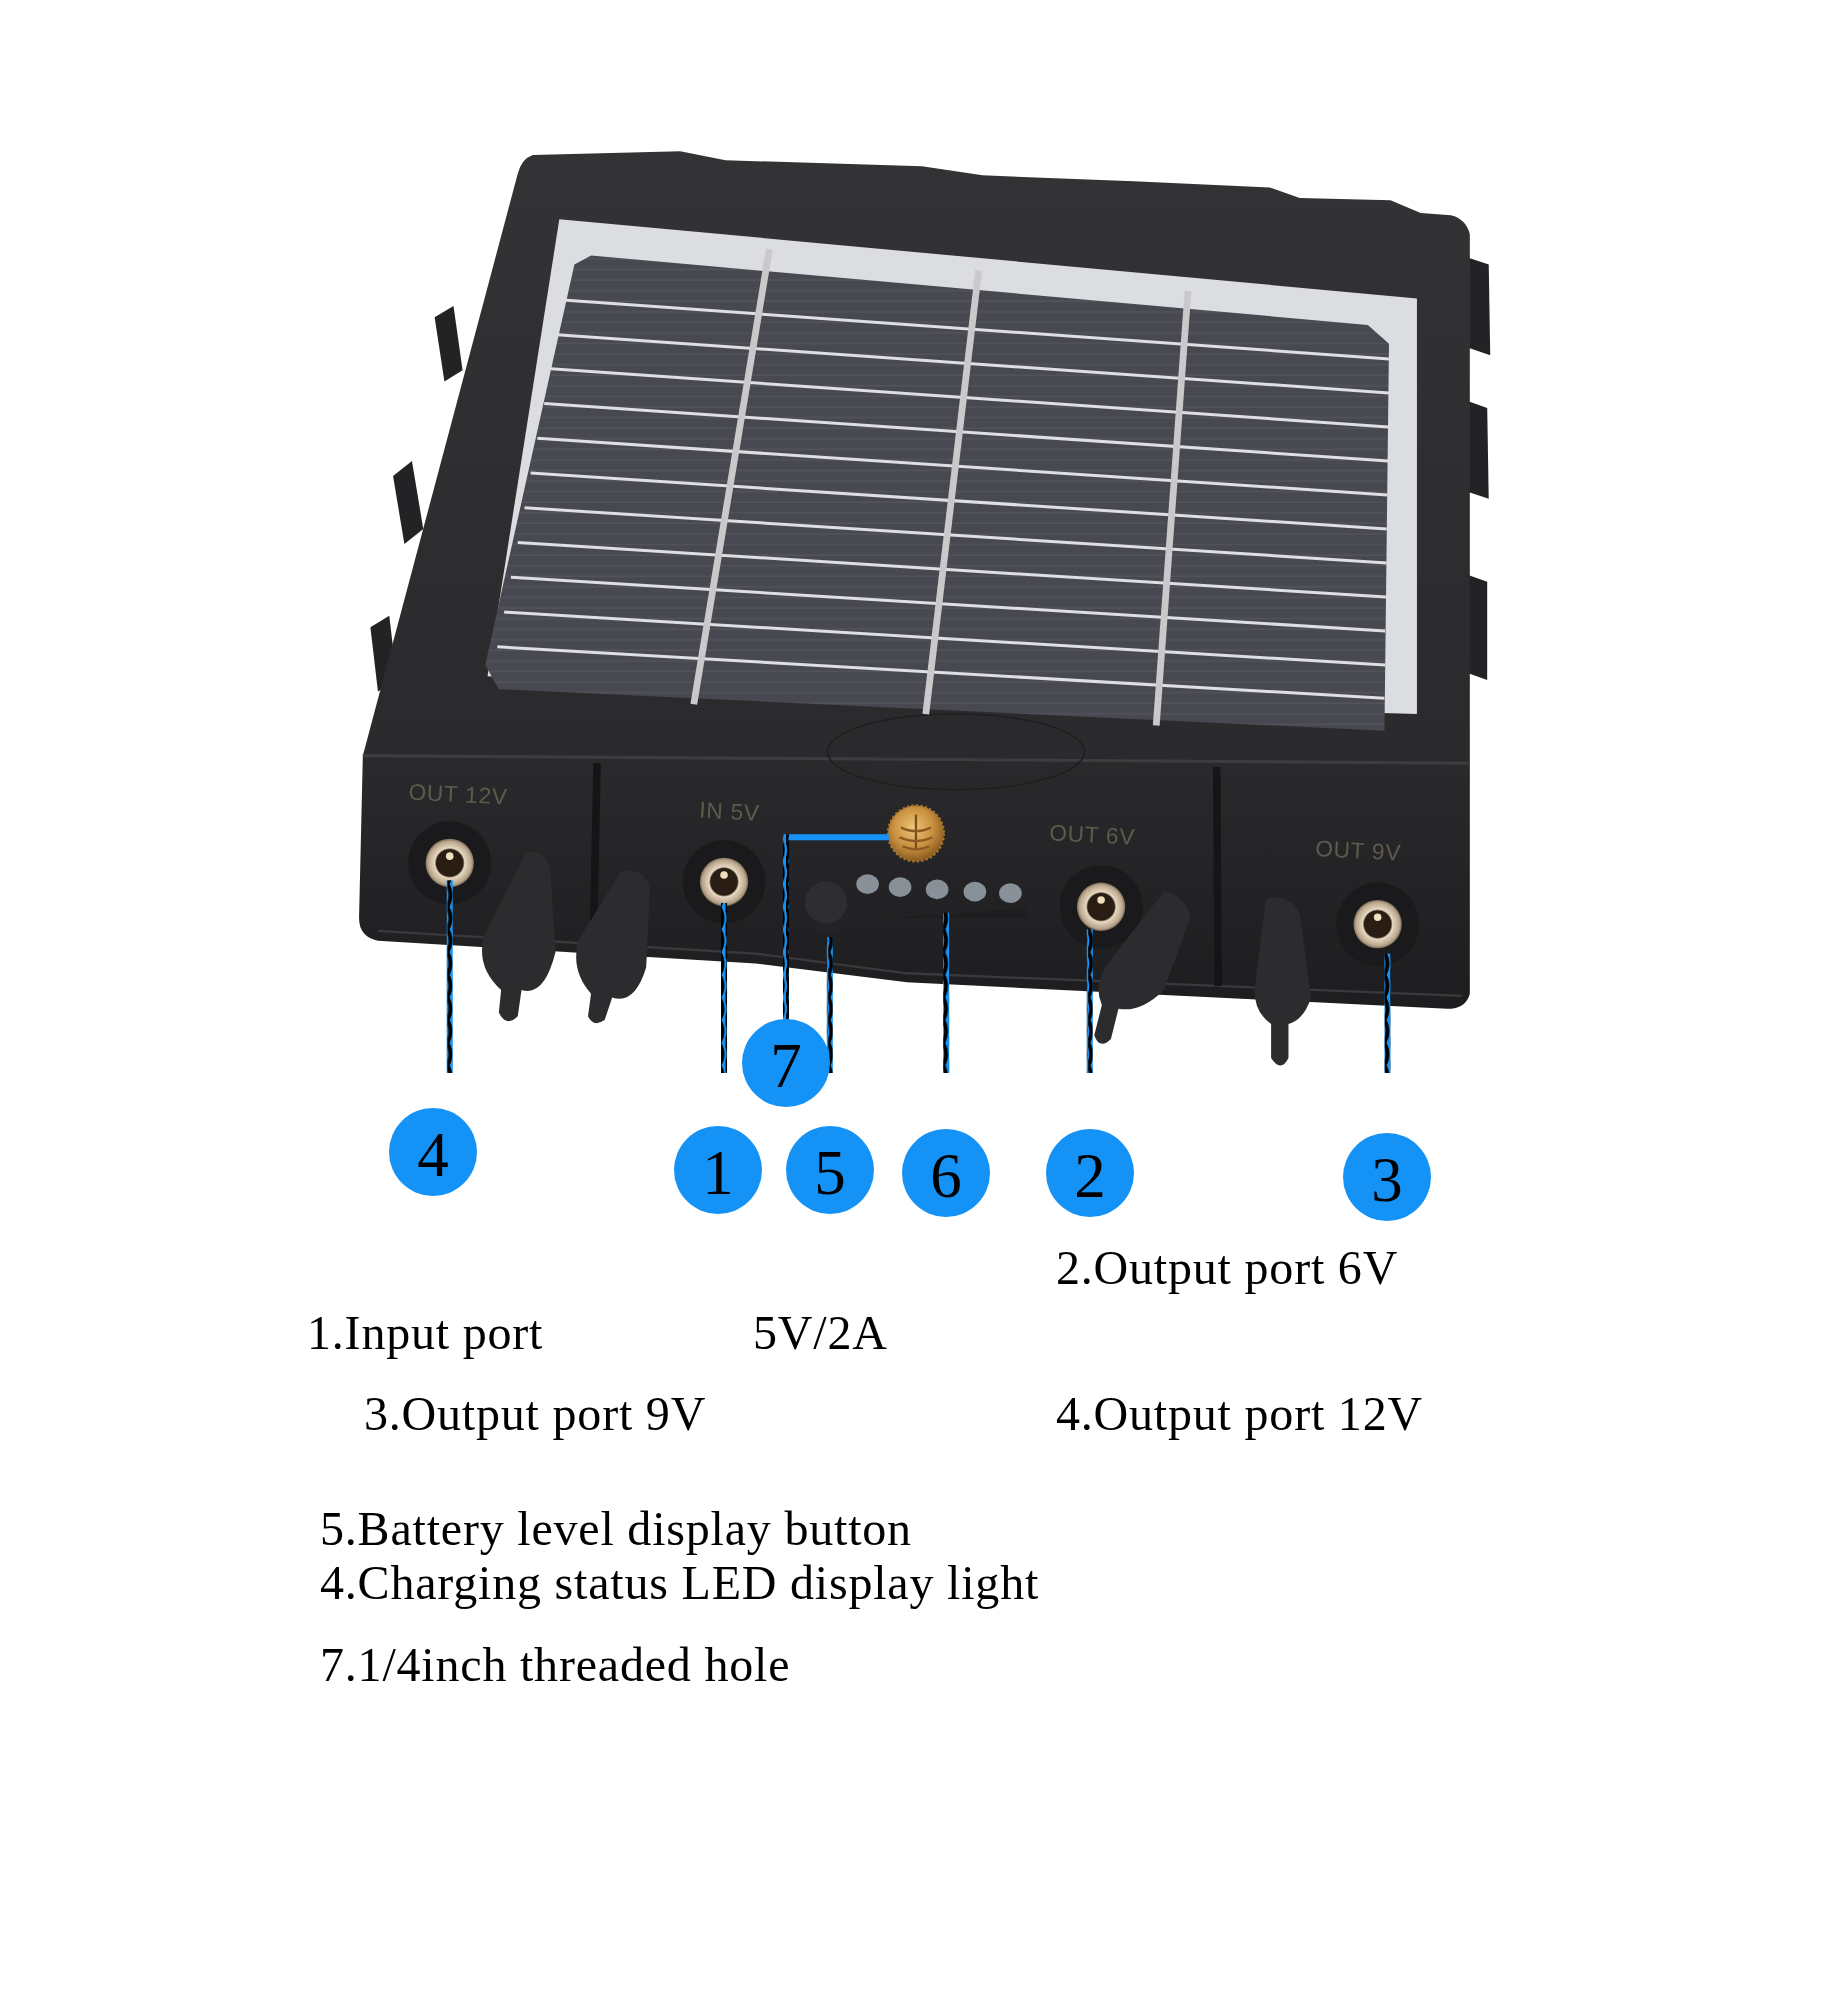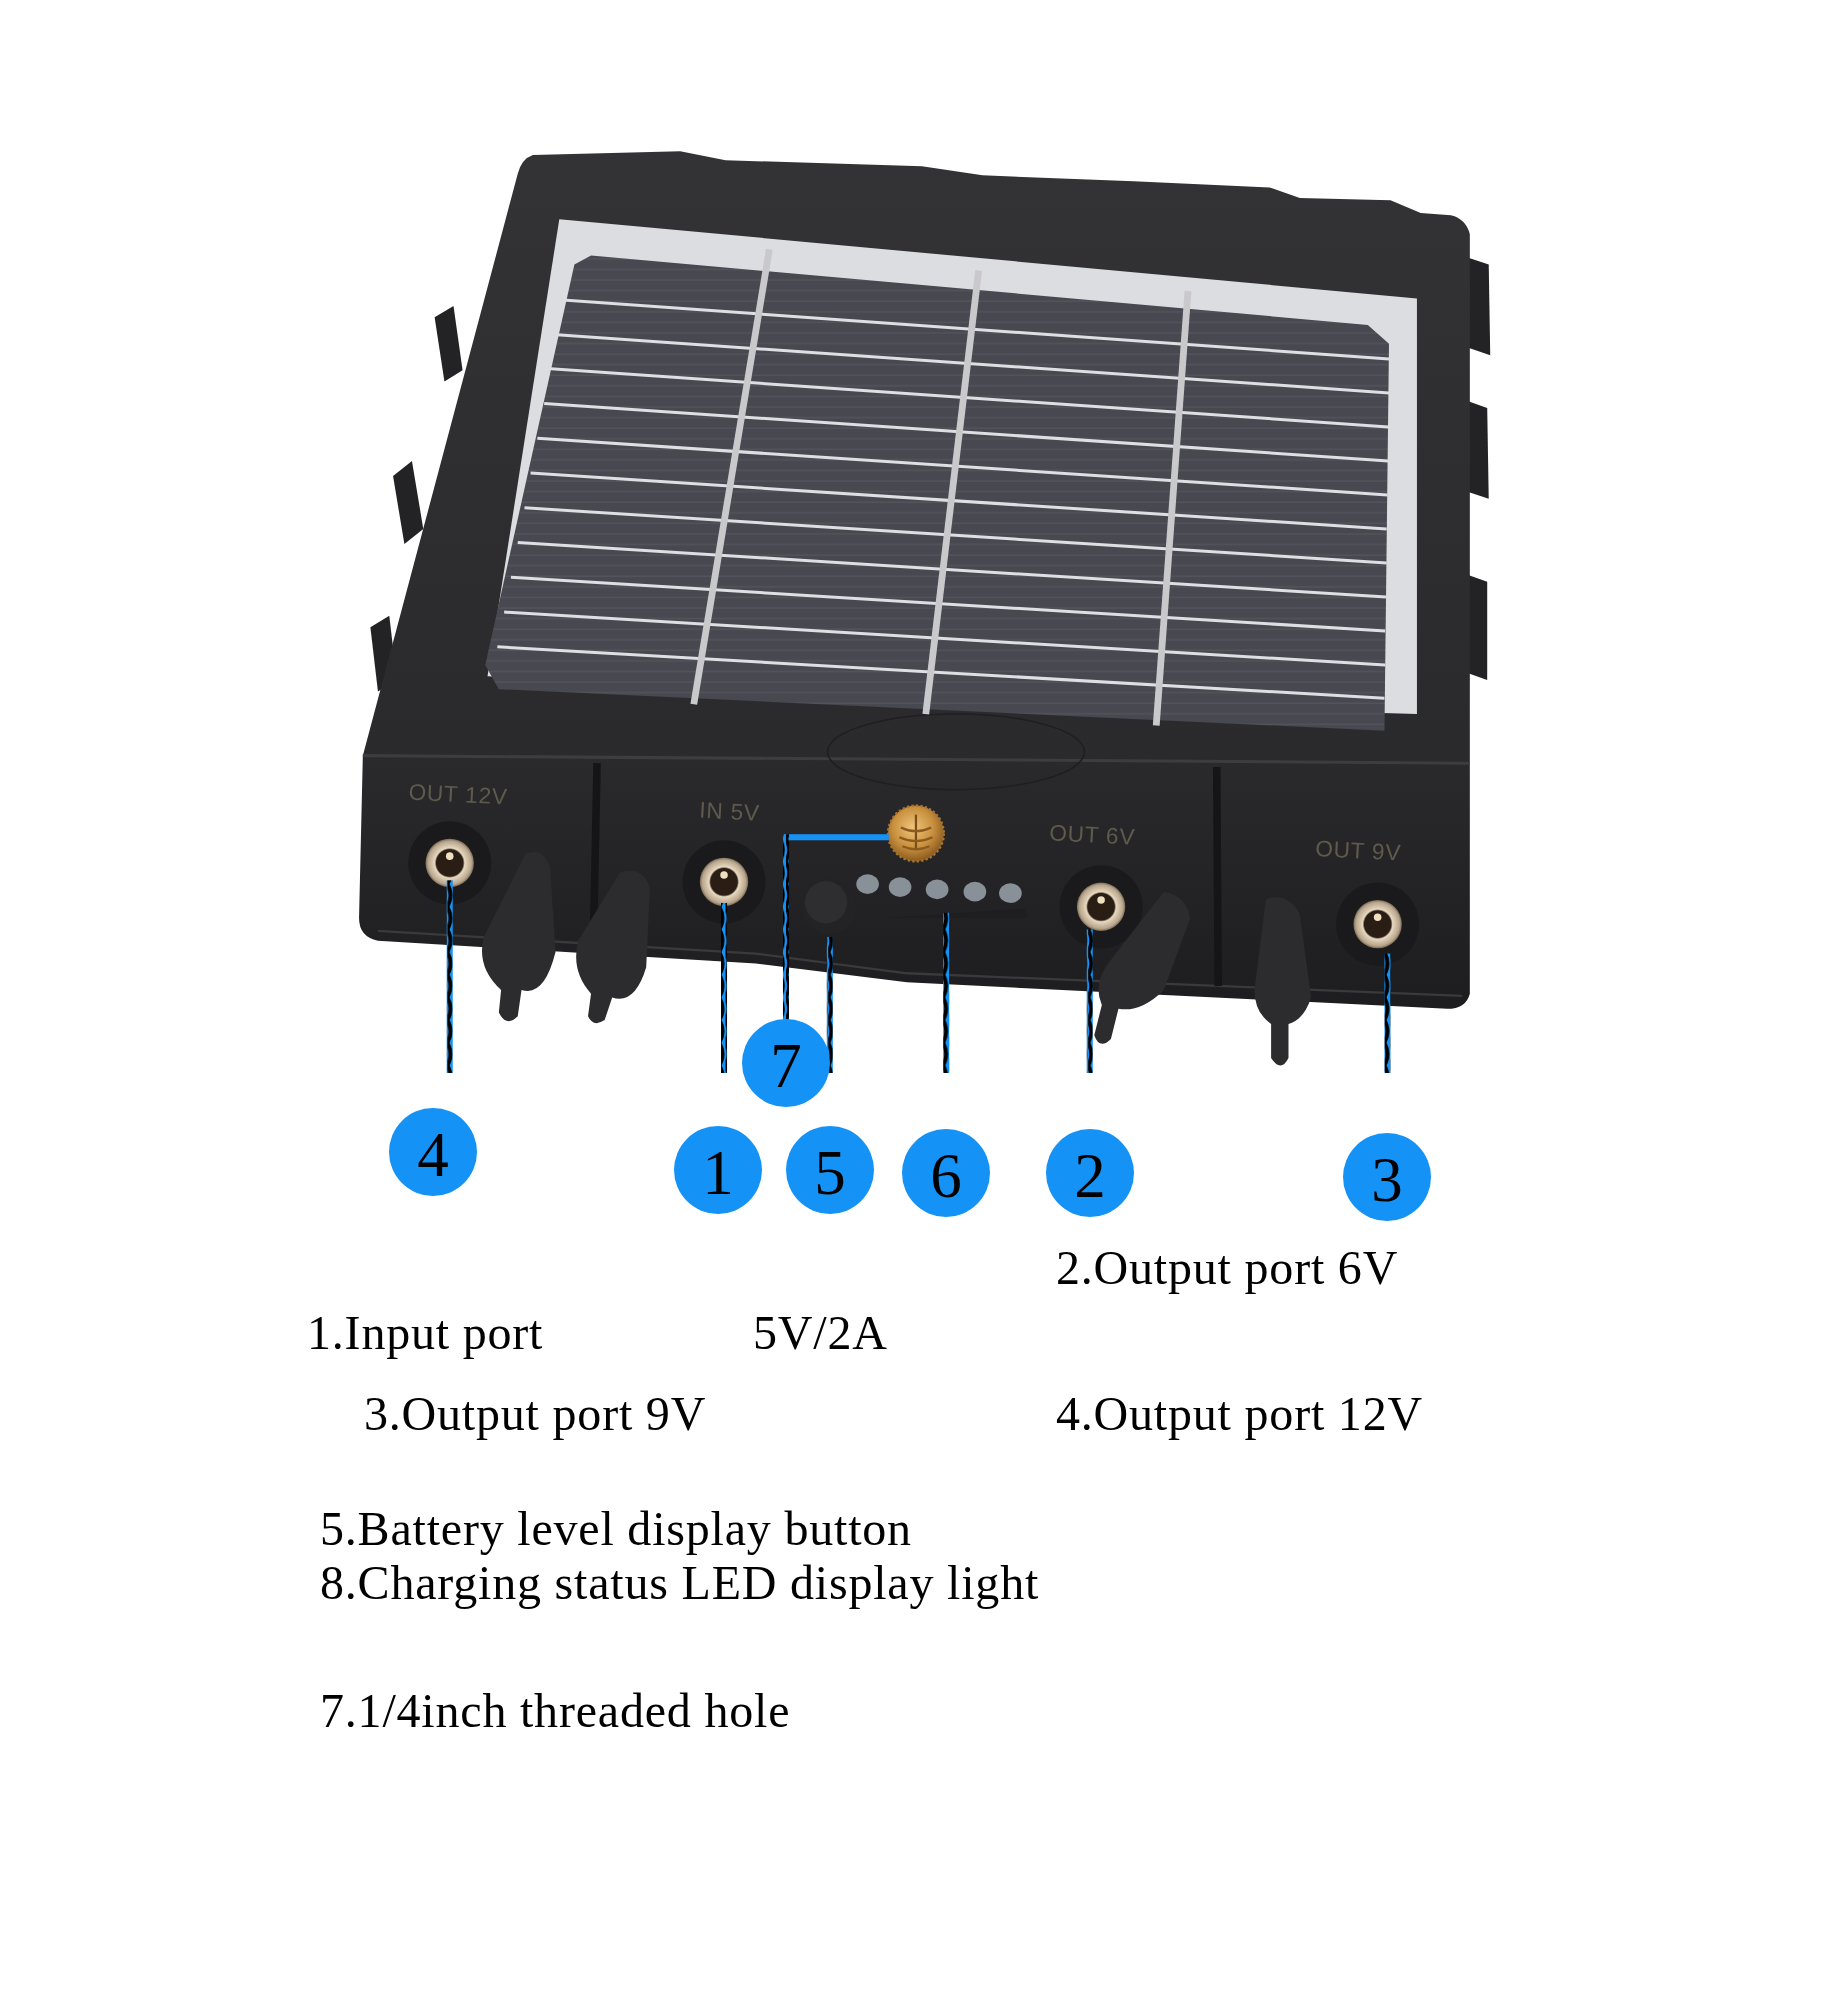--- a/index.html
+++ b/index.html
@@ -191,17 +191,17 @@
       <span>3</span>
     </div>
 
   <div class="legend">
     <div class="legend-line" style="left:307px; top:1309px;">1.Input port</div>
     <div class="legend-line" style="left:705px; top:1309px;margin-left:48px;">5V/2A</div>
     <div class="legend-line" style="left:1056px; top:1244px;">2.Output port 6V</div>
     <div class="legend-line" style="left:320px; top:1390px;margin-left:44px;">3.Output port 9V</div>
     <div class="legend-line" style="left:1056px; top:1390px;">4.Output port 12V</div>
     <div class="legend-line" style="left:320px; top:1481px;margin-top:24px;">5.Battery level display button</div>
-    <div class="legend-line" style="left:320px; top:1559px;">8.Charging status LED display light</div>
-    <div class="legend-line" style="left:320px; top:1641px;margin-top:46px;">7.1/4inch threaded hole</div>
+    <div class="legend-line" style="left:320px; top:1559px;">4.Charging status LED display light</div>
+    <div class="legend-line" style="left:320px; top:1641px;">7.1/4inch threaded hole</div>
   </div>
 </div>
 
 
 </body></html>

